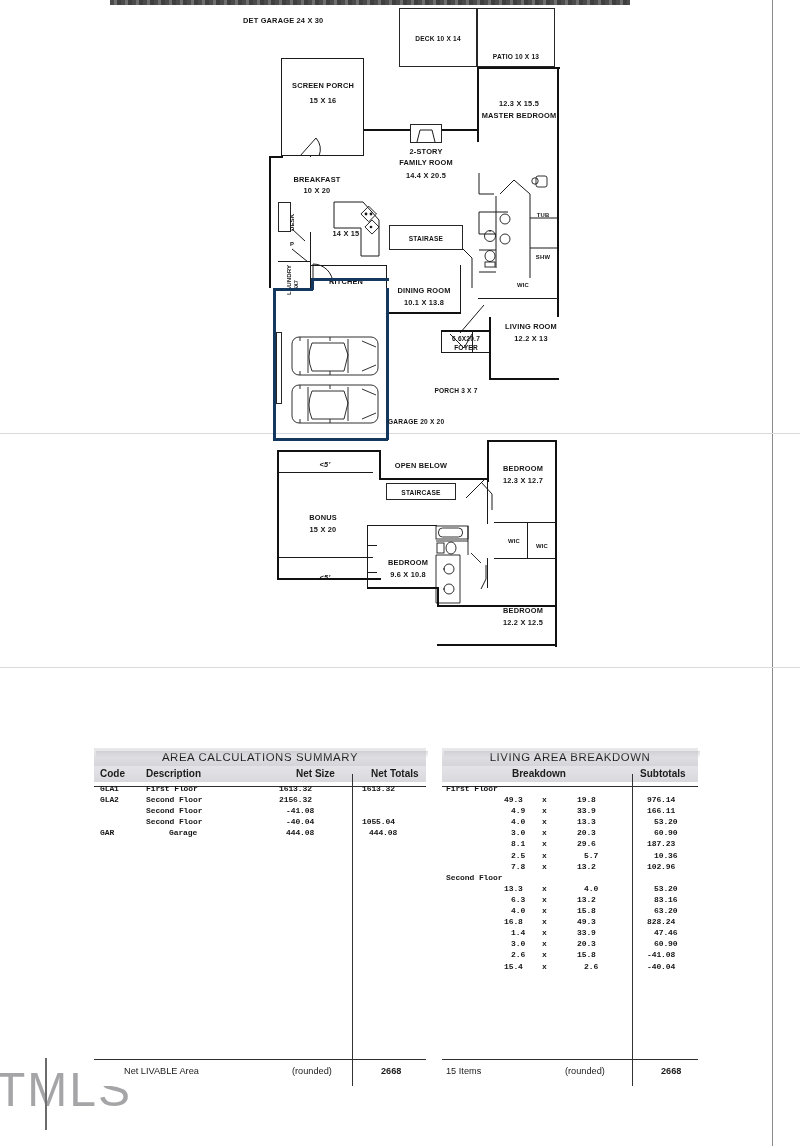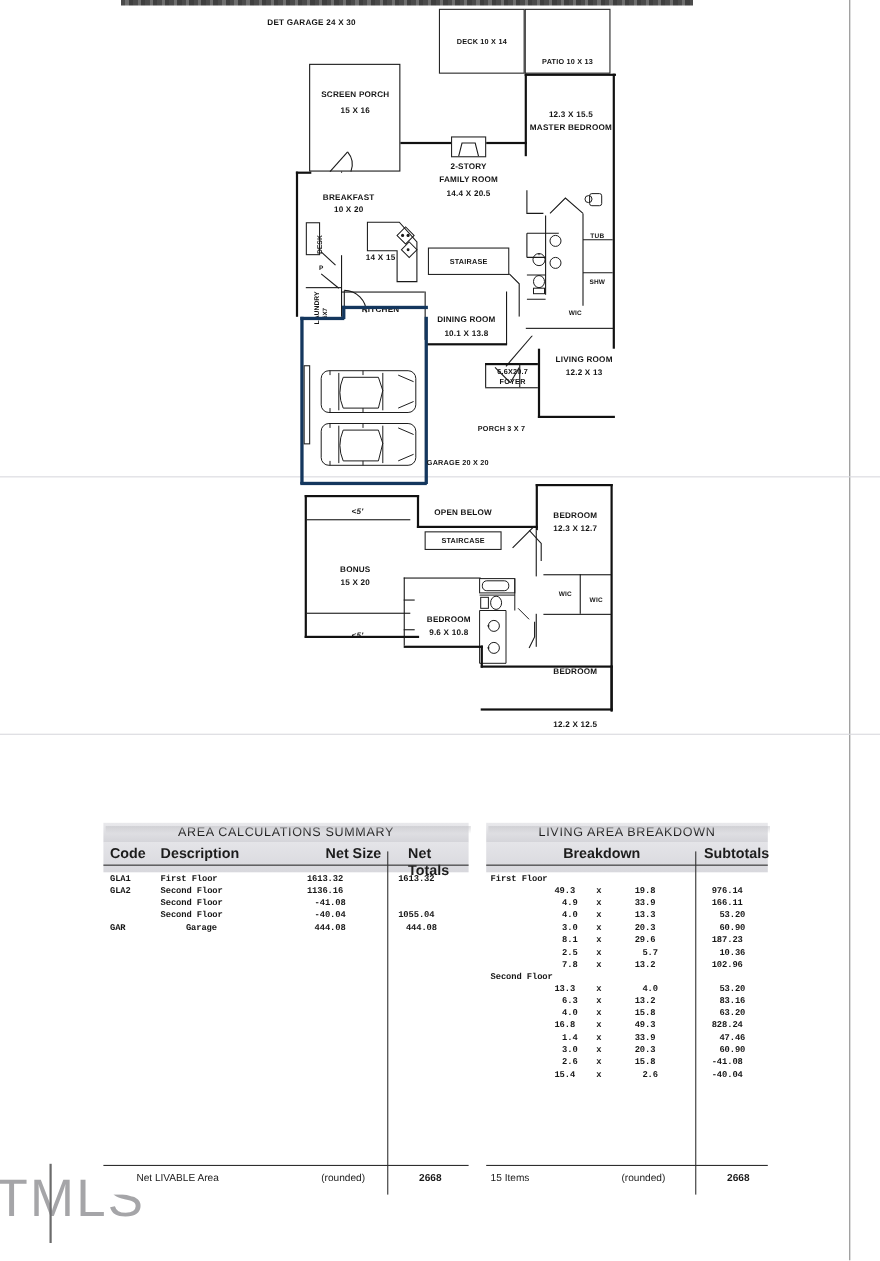--- a/index.html
+++ b/index.html
@@ -30,21 +30,21 @@
   .seg{position:absolute;background:#111;}
   .seg.t{background:#1a1a1a;}
   .blue{position:absolute;background:#14375e;}
 
   
   .tbl{position:absolute;background:#fff;}
   .tbl .hdr{background:linear-gradient(180deg,#e9e9ec 0%,#dedee2 55%,#d4d4d9 100%);
             text-align:center;font-size:11.4px;letter-spacing:.6px;padding:3px 0 3px;
             color:#1a1a1a;}
   .tbl .colhdr{background:linear-gradient(180deg,#e4e4e8 0%,#d8d8dd 100%);
-               font-size:13px;font-weight:700;color:#1c1c1c;position:relative;height:27px;}
+               font-size:10px;font-weight:700;color:#1c1c1c;position:relative;height:16px;}
   .tbl .colhdr span{position:absolute;top:2px;}
   .body{position:relative;font-family:"Liberation Mono",monospace;
         font-size:8px;font-weight:700;color:#161616;letter-spacing:-.1px;}
   .body .row{position:relative;height:11.1px;}
   .body .c{position:absolute;white-space:pre;}
   .divider{position:absolute;width:1px;background:#333;}
   .rule{position:absolute;height:1px;background:#2e2e2e;}
   .foot{position:absolute;font-family:"Liberation Sans",sans-serif;
         font-size:9.2px;color:#1a1a1a;white-space:nowrap;}
   .shadow{position:absolute;background:linear-gradient(180deg,rgba(190,190,195,.55),rgba(255,255,255,0));}
@@ -271,21 +271,21 @@
       </g>
     </svg>
 
     <div class="seg" style="left:437px;top:587px;width:2.4px;height:2.4px;"></div>
     <div class="seg" style="left:367px;top:587px;width:72px;height:2.4px;"></div>
     <div class="seg" style="left:437px;top:587px;width:2.4px;height:20px;"></div>
     <div class="seg" style="left:437px;top:605px;width:120px;height:2.4px;"></div>
     <div class="seg" style="left:555px;top:605px;width:2.4px;height:42px;"></div>
     <div class="seg" style="left:437px;top:644px;width:120px;height:2.4px;"></div>
     <div class="lbl" style="left:490px;top:605px;width:66px;">BEDROOM</div>
-    <div class="lbl" style="left:490px;top:617px;width:66px;margin-top:36px;">12.2 X 12.5</div>
+    <div class="lbl" style="left:490px;top:617px;width:66px;">12.2 X 12.5</div>
     <svg style="position:absolute;left:480px;top:565px;" width="30" height="40">
       <path d="M6 0 L6 14 L1 24" stroke="#1a1a1a" stroke-width="1" fill="none"></path>
     </svg>
     <div class="seg t" style="left:487px;top:482px;width:1px;height:42px;"></div>
     <div class="seg t" style="left:487px;top:558px;width:1px;height:30px;"></div>
   </div>
 </div>
 
 <div class="tbl" style="left:94px;top:748px;width:332px;height:338px;">
   <div class="shadow" style="left:2px;top:3px;width:332px;height:7px;"></div>
@@ -301,21 +301,21 @@
   <div class="body" style="top:2px;">
     <div class="row">
       <span class="c" style="left:6px;">GLA1</span>
       <span class="c" style="left:52px;">First Floor</span>
       <span class="c" style="left:185px;">1613.32</span>
       <span class="c" style="left:268px;">1613.32</span>
     </div>
     <div class="row">
       <span class="c" style="left:6px;">GLA2</span>
       <span class="c" style="left:52px;">Second Floor</span>
-      <span class="c" style="left:185px;">1136.16</span>
+      <span class="c" style="left:185px;">2156.32</span>
       <span class="c" style="left:268px;"></span>
     </div>
     <div class="row">
       <span class="c" style="left:6px;"></span>
       <span class="c" style="left:52px;">Second Floor</span>
       <span class="c" style="left:192px;">-41.08</span>
       <span class="c" style="left:268px;"></span>
     </div>
     <div class="row">
       <span class="c" style="left:6px;"></span>

